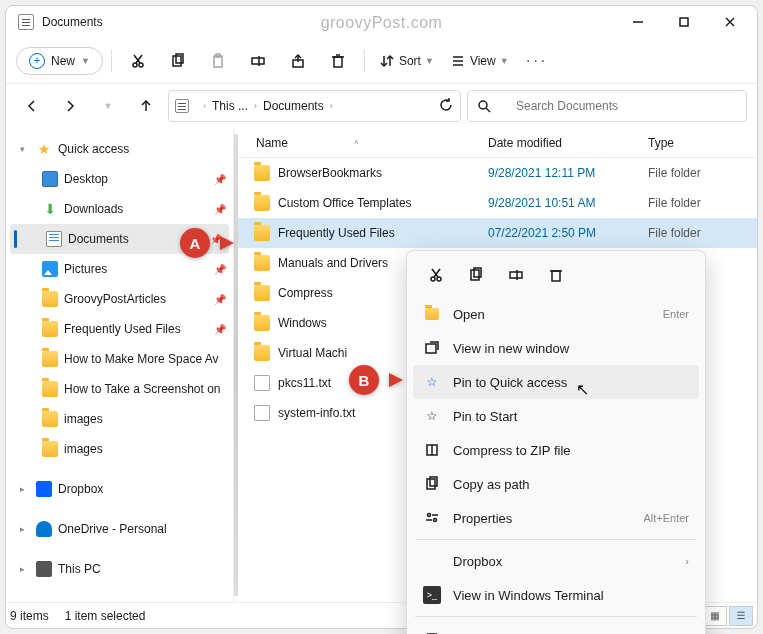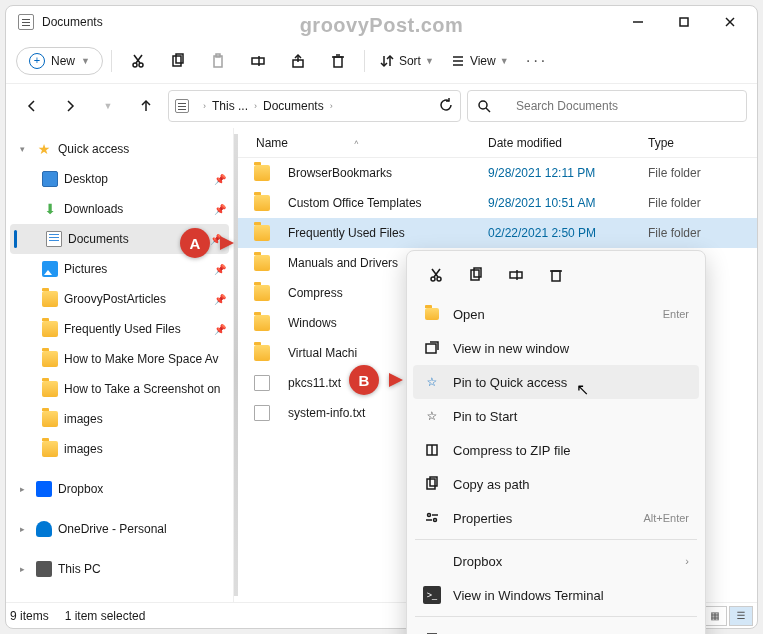--- a/index.html
+++ b/index.html
@@ -2,21 +2,21 @@
 <html><head>
 <meta charset="utf-8">
 <style>
 *{margin:0;padding:0;box-sizing:border-box;font-family:"Segoe UI",Arial,sans-serif;font-size:12px;color:#1a1a1a}
 body{background:#f0f0f0;width:763px;height:634px;overflow:hidden;position:relative}
 .window{position:absolute;left:5px;top:5px;width:753px;height:624px;background:#fff;border:1px solid #d0d0d0;border-radius:8px;overflow:hidden;display:flex;flex-direction:column}
 .titlebar{height:32px;display:flex;align-items:center;padding:0 4px 0 12px}
 .title-icon{width:16px;height:16px;background:#fff;border:1px solid #888;border-radius:2px;margin-right:8px;display:flex;align-items:center;justify-content:center}
 .title-icon:before{content:"";width:8px;height:1px;background:#555;box-shadow:0 3px 0 #555,0 -3px 0 #555}
 .titlebar-title{flex:0 0 auto}
-.watermark{position:absolute;left:50%;top:8px;transform:translateX(-50%);font-size:20px;color:#b8b8b8;font-weight:700;letter-spacing:.5px;pointer-events:none}
+.watermark{position:absolute;left:50%;top:8px;transform:translateX(-50%);font-size:16px;color:#b8b8b8;font-weight:400;letter-spacing:.5px;pointer-events:none}
 .winbtns{margin-left:auto;display:flex}
 .winbtn{width:46px;height:32px;display:flex;align-items:center;justify-content:center;color:#333}
 .toolbar{height:46px;display:flex;align-items:center;padding:0 10px;gap:4px;border-bottom:1px solid #eee}
 .new-btn{display:flex;align-items:center;gap:6px;padding:5px 12px;border:1px solid #d0d0d0;border-radius:16px}
 .new-plus{width:16px;height:16px;border:1.5px solid #0067c0;border-radius:50%;display:flex;align-items:center;justify-content:center;color:#0067c0;font-size:11px;line-height:1}
 .tbicon{width:36px;height:36px;display:flex;align-items:center;justify-content:center;color:#555;border-radius:4px}
 .tbsep{width:1px;height:22px;background:#e0e0e0;margin:0 4px}
 .sortview{display:flex;align-items:center;gap:4px;padding:0 6px}
 .navbar{height:44px;display:flex;align-items:center;padding:0 10px;gap:6px}
 .navbtn{width:32px;height:32px;display:flex;align-items:center;justify-content:center;color:#555;border-radius:4px}
@@ -52,21 +52,21 @@
 .split{width:4px;background:linear-gradient(#ddd,#ccc,#ddd);cursor:col-resize;margin:6px 0}
 .content{flex:1;display:flex;flex-direction:column;min-width:0}
 .colhead{height:30px;display:flex;align-items:center;border-bottom:1px solid #eee;color:#555}
 .col-name{width:250px;padding-left:18px;display:flex;align-items:center;gap:6px}
 .col-date{width:160px}
 .col-type{flex:1}
 .sortarr{font-size:8px;color:#888}
 .filelist{flex:1;overflow:hidden}
 .filerow{height:30px;display:flex;align-items:center}
 .filerow.selected{background:#d4e7f7}
-.filerow .c1{width:250px;padding-left:16px;display:flex;align-items:center;gap:18px}
+.filerow .c1{width:250px;padding-left:16px;display:flex;align-items:center;gap:8px}
 .filerow .c2{width:160px;color:#0369a1}
 .filerow .c3{flex:1;color:#555}
 .statusbar{height:26px;border-top:1px solid #eee;display:flex;align-items:center;padding:0 4px;gap:16px;color:#0067c0}
 .statusbar .viewbtns{margin-left:auto;display:flex;gap:2px}
 .viewbtn{width:24px;height:20px;border:1px solid #ccc;display:flex;align-items:center;justify-content:center;font-size:10px;color:#555}
 .viewbtn.active{background:#d4e7f7}
 .ctxmenu{position:absolute;left:406px;top:250px;width:300px;background:#f9f9f9;border:1px solid #ddd;border-radius:8px;box-shadow:0 8px 24px rgba(0,0,0,.2);padding:6px;z-index:100}
 .ctx-icons{display:flex;gap:2px;padding:2px 4px 6px}
 .ctx-iconbtn{width:38px;height:32px;display:flex;align-items:center;justify-content:center;border-radius:4px;color:#555}
 .ctx-item{height:34px;display:flex;align-items:center;padding:0 10px;gap:12px;border-radius:4px}
@@ -315,21 +315,21 @@
               <span>Custom Office Templates</span>
             </div>
             <div class="c2">9/28/2021 10:51 AM</div>
             <div class="c3">File folder</div>
           </div>
           <div class="filerow selected">
             <div class="c1">
               <span class="ic ic-folder"></span>
               <span>Frequently Used Files</span>
             </div>
-            <div class="c2">02/22/2021 2:50 PM</div>
+            <div class="c2">07/22/2021 2:50 PM</div>
             <div class="c3">File folder</div>
           </div>
           <div class="filerow">
             <div class="c1">
               <span class="ic ic-folder"></span>
               <span>Manuals and Drivers</span>
             </div>
             <div class="c2"></div>
             <div class="c3"></div>
           </div>

